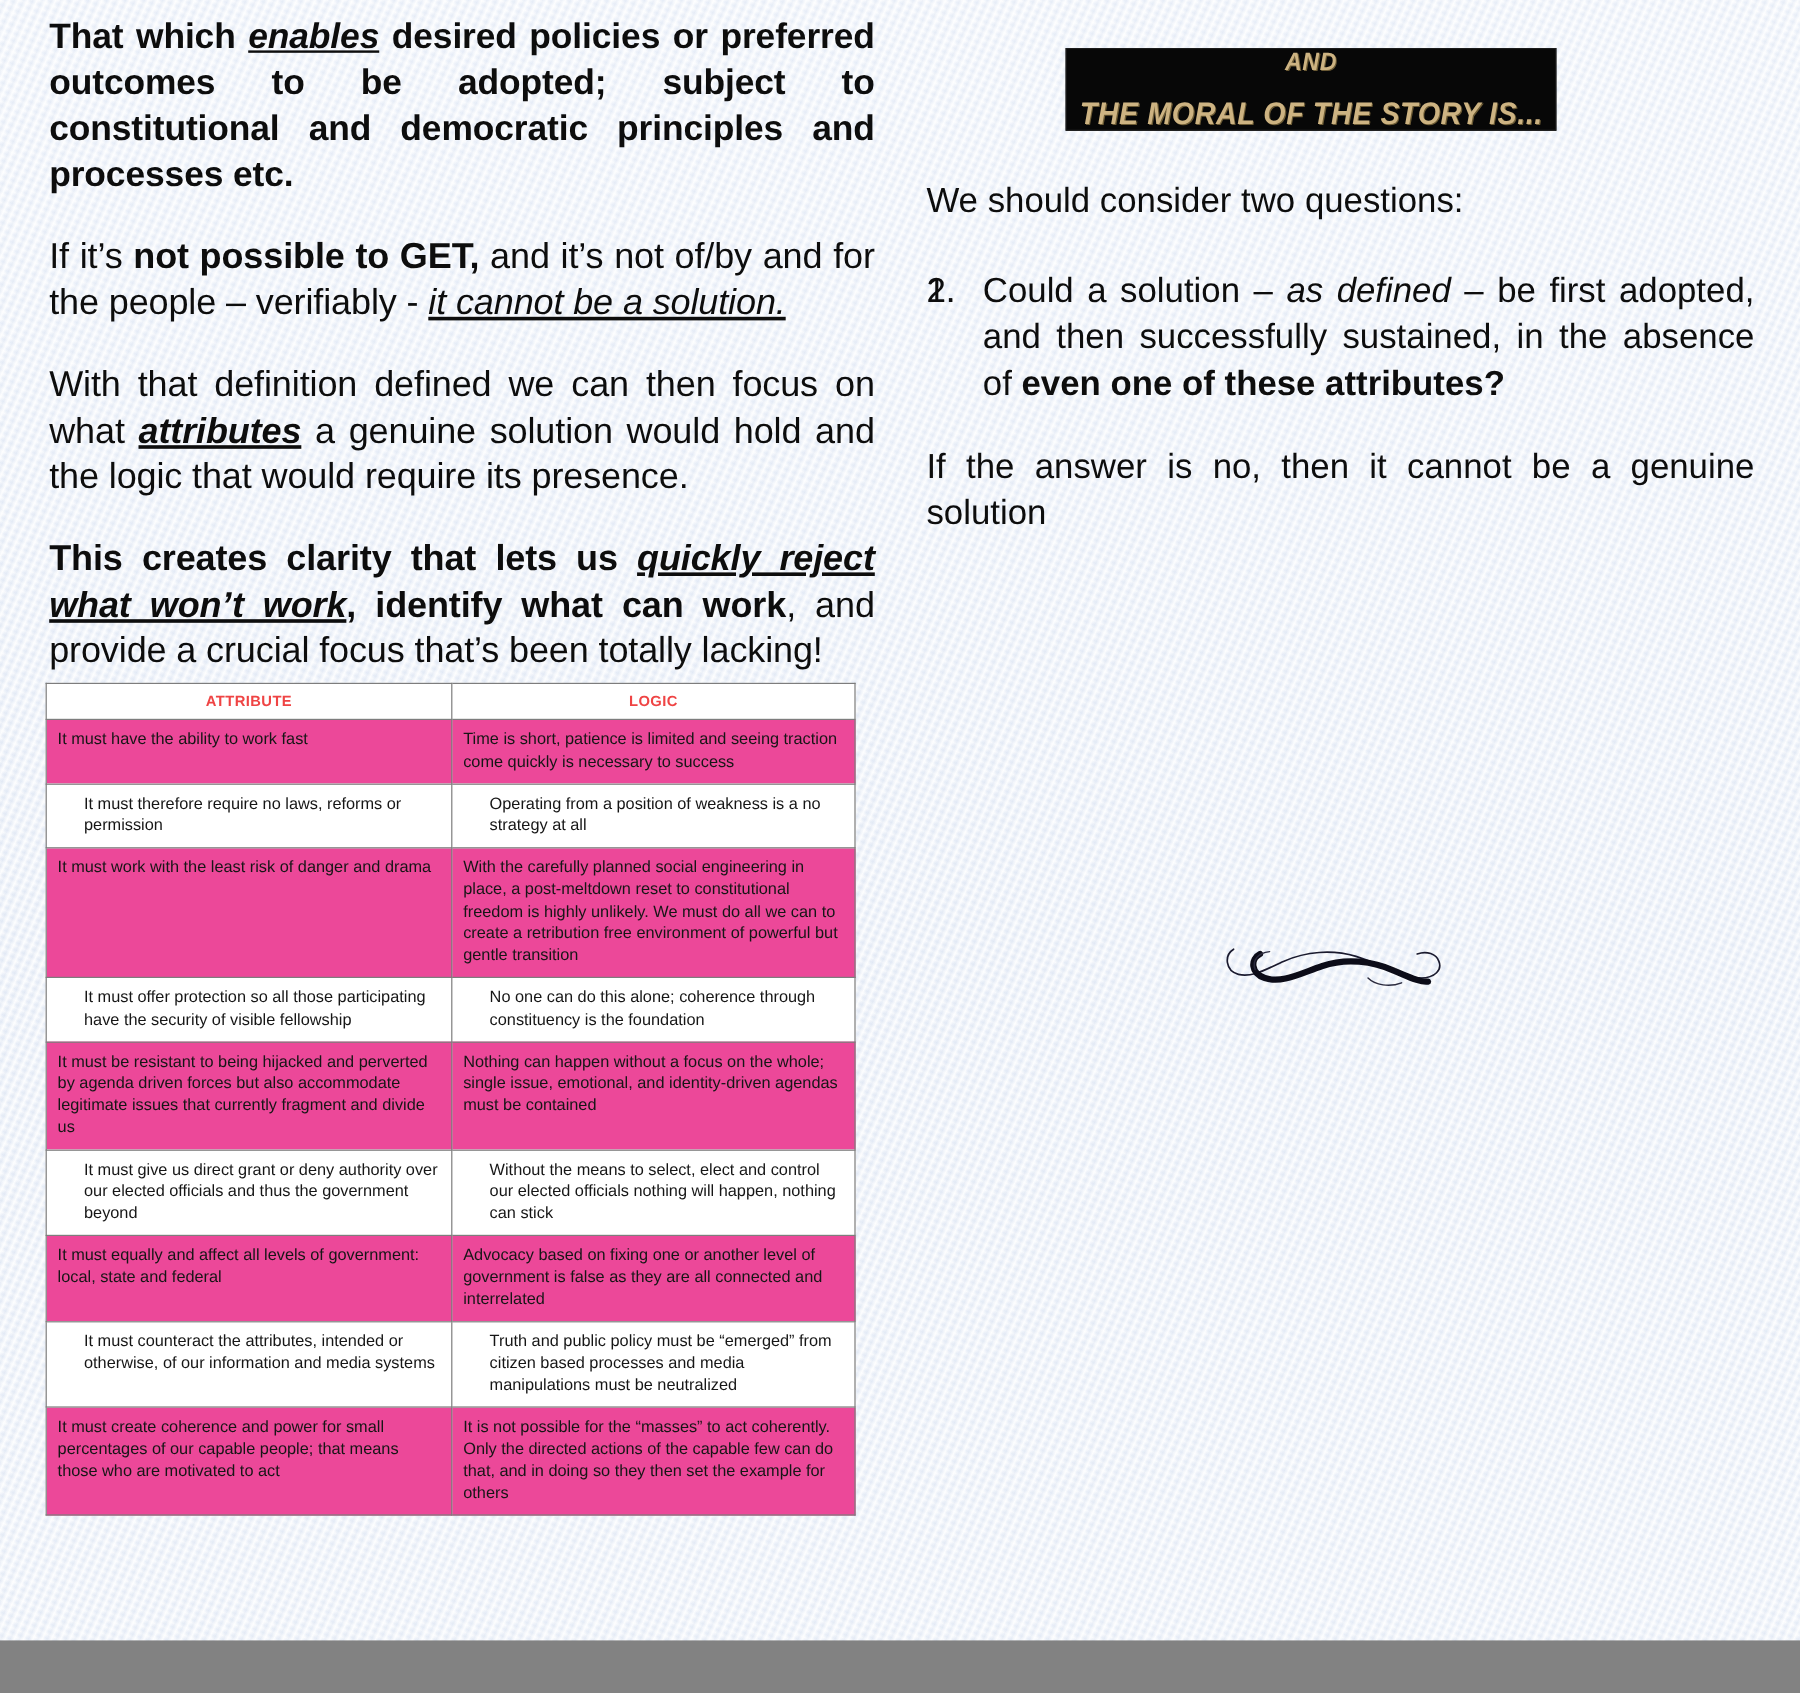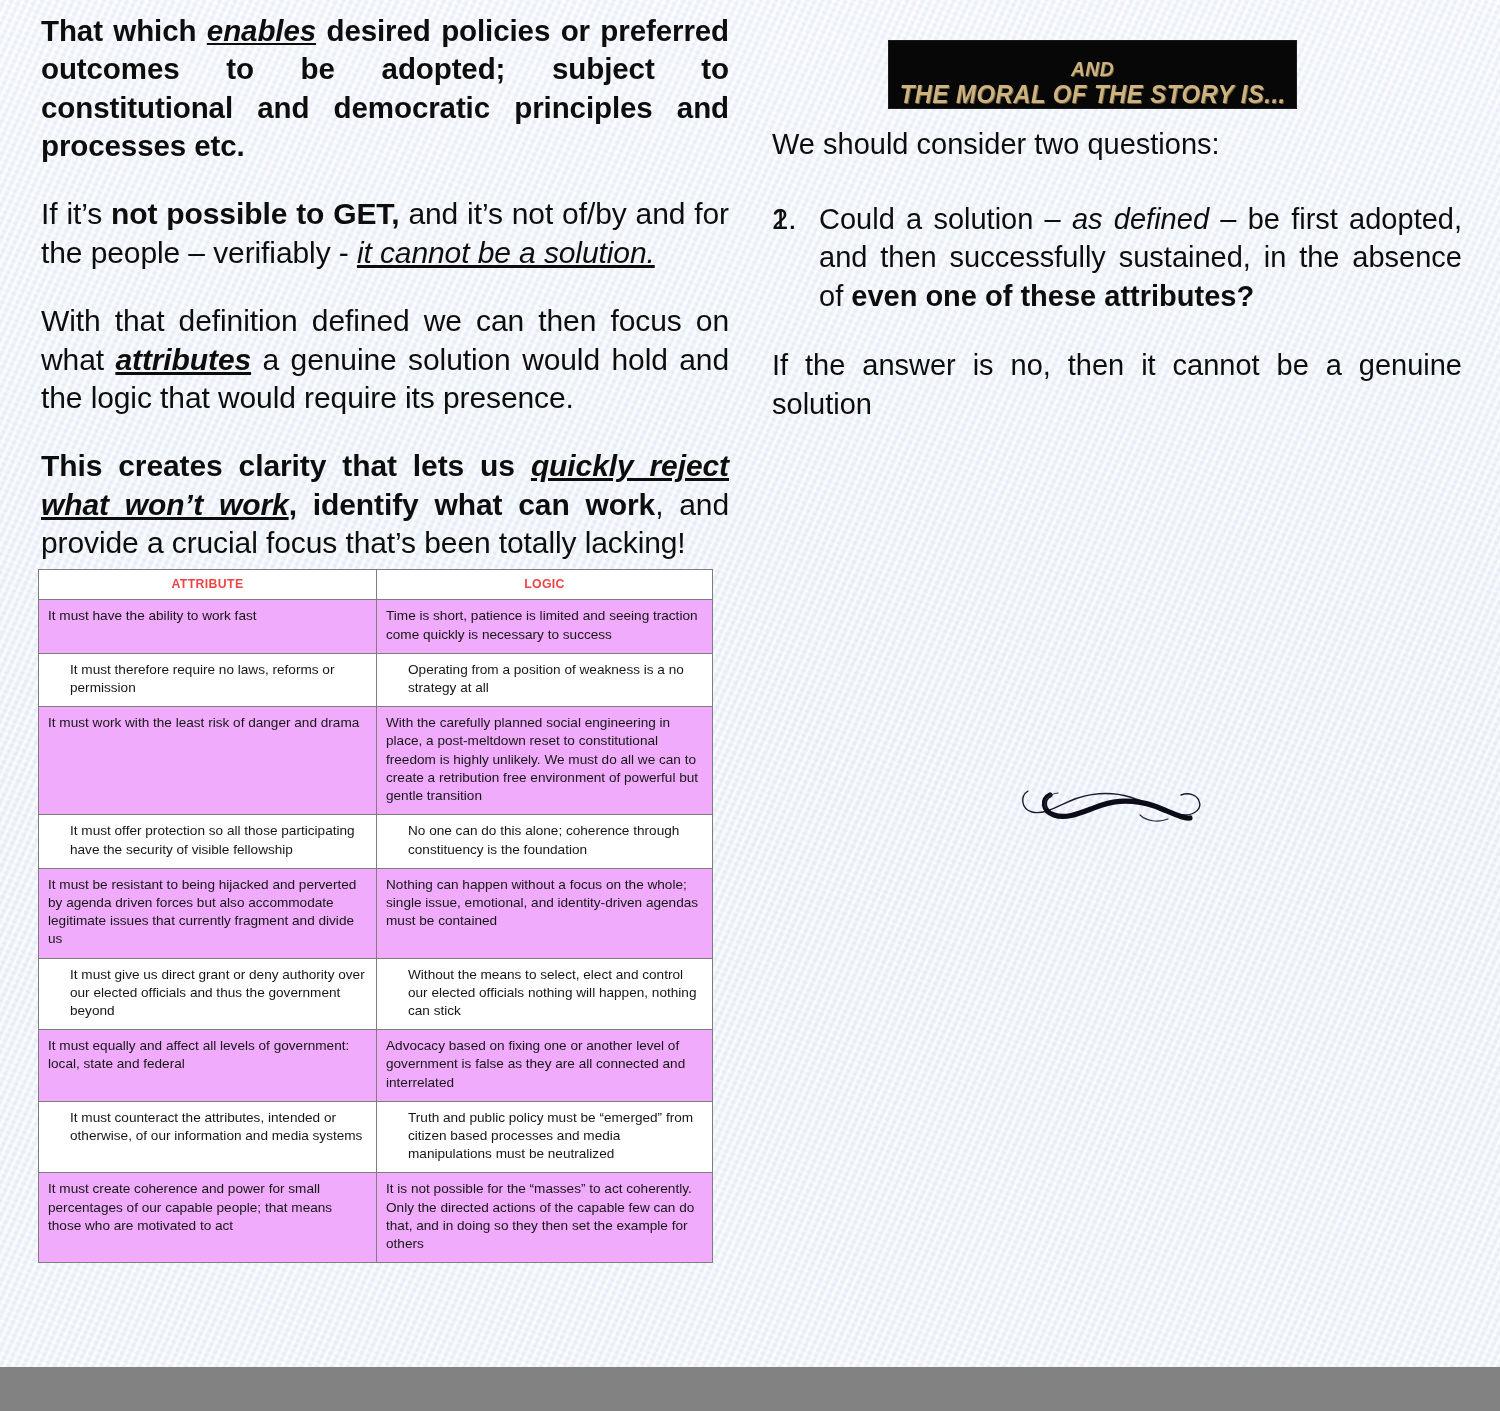--- a/index.html
+++ b/index.html
@@ -74,43 +74,43 @@
   }
   .attr-table thead th {
     text-align: center;
     font-weight: bold;
     font-size: 12.3px;
     letter-spacing: 0.35px;
     padding: 6px 4px 7px 4px;
     background: #ffffff;
     color: #ef4444;
   }
-  .attr-table tbody tr.odd td { background: #f0abfc; margin-left: 47px; }
+  .attr-table tbody tr.odd td { background: #ec4899; margin-left: 47px; }
   .attr-table tbody tr.even td { background: #ffffff; padding-left: 31px; }
 
   
   .right-col {
     position: absolute;
     left: 772px;
-    top: 125px;
+    top: 149px;
     width: 690px;
   }
   .moral-banner {
     position: absolute;
     left: 888px;
     top: 40px;
     width: 409px;
     height: 69px;
     background: #070707;
     border: 1px solid #1c1c1c;
     box-sizing: border-box;
     display: flex;
     flex-direction: column;
     align-items: center;
-    justify-content: flex-end;
+    justify-content: space-between;
     overflow: hidden;
   }
   .moral-line {
     font-family: "Liberation Sans", sans-serif;
     font-style: italic;
     font-weight: bold;
     color: #cdb382;
     text-transform: uppercase;
     letter-spacing: 0.5px;
     transform: scaleX(0.92);

